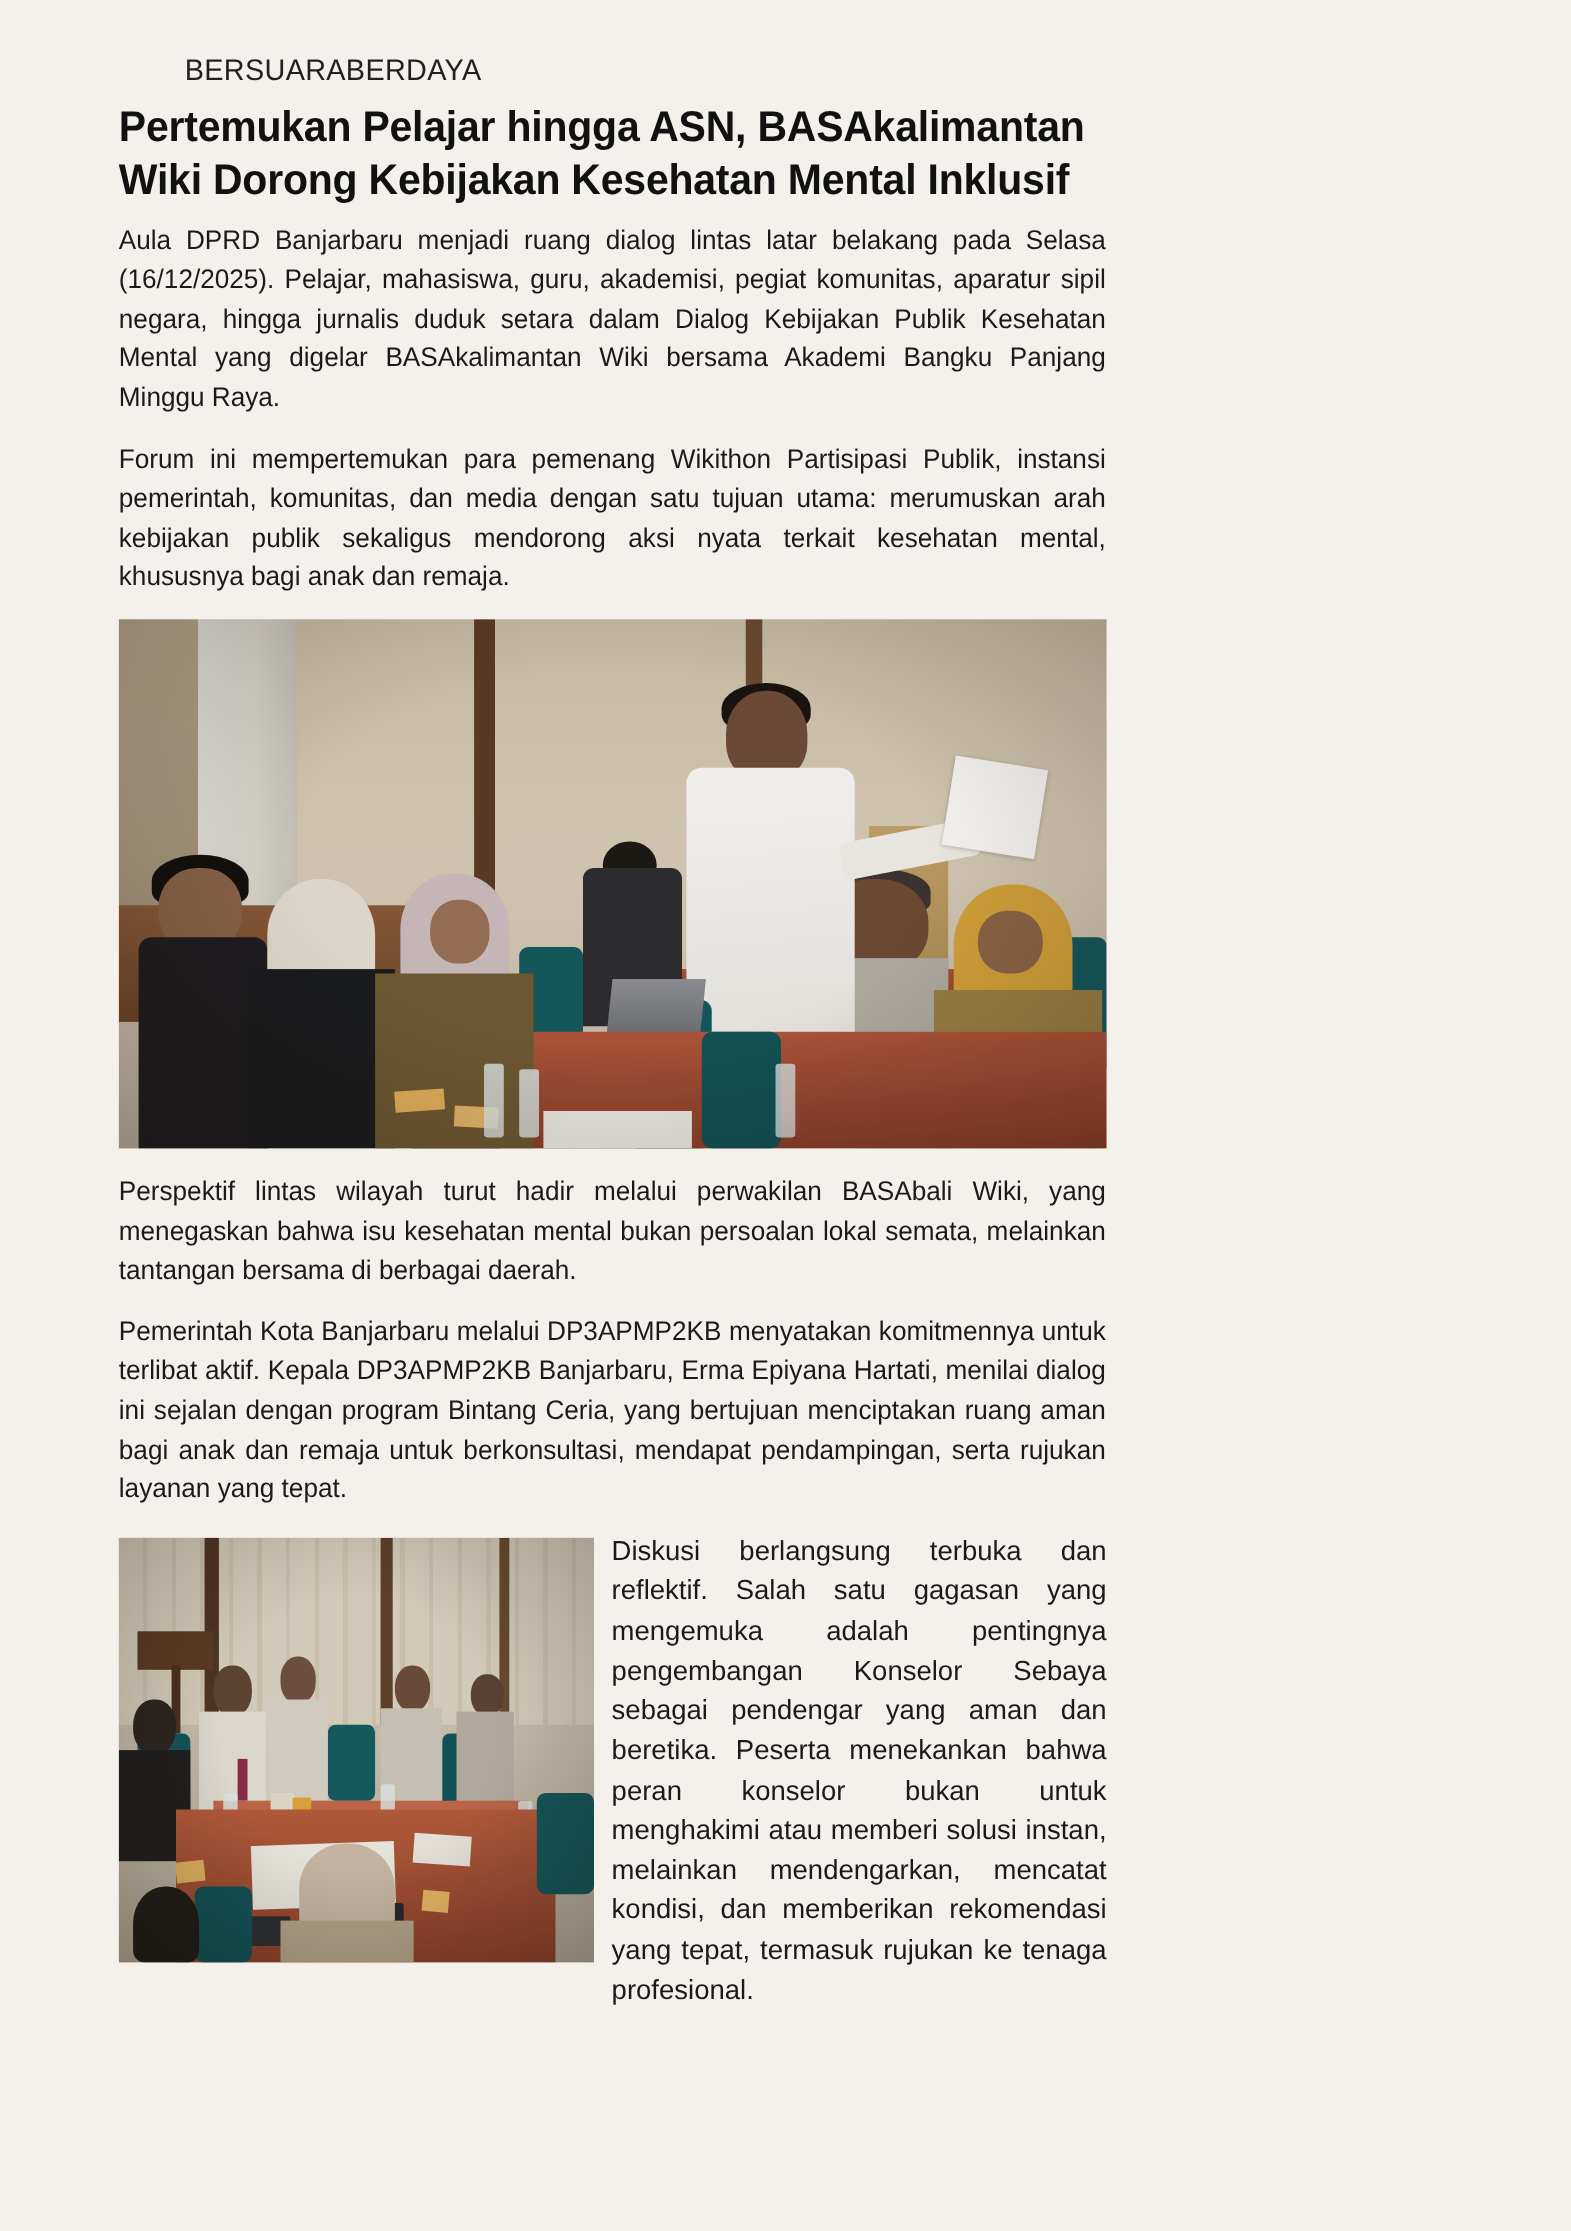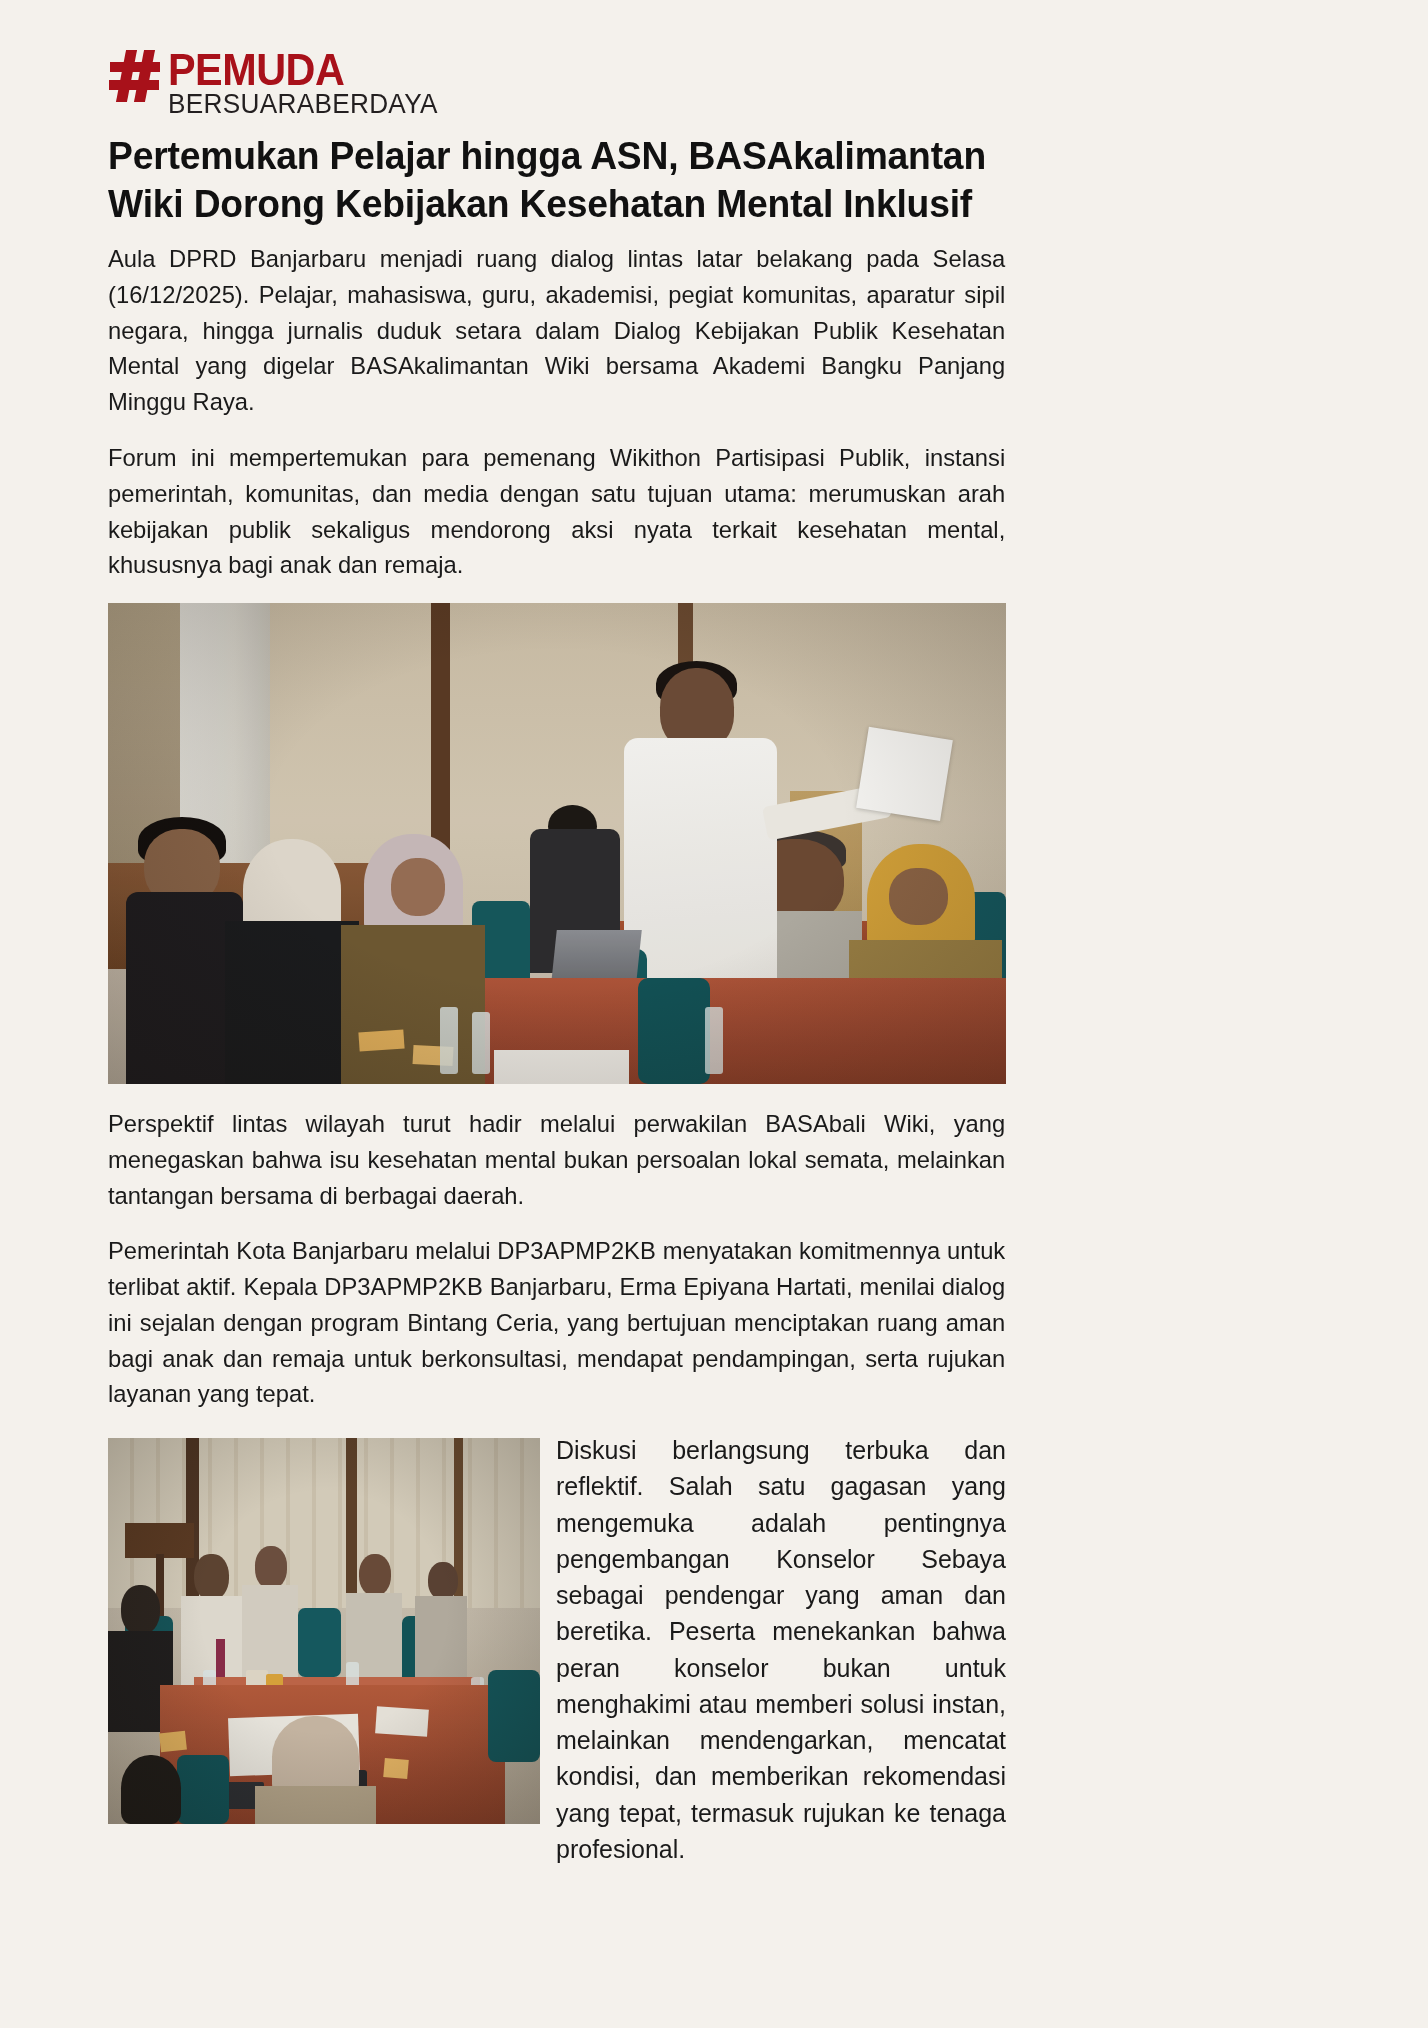--- a/index.html
+++ b/index.html
@@ -346,29 +346,20 @@
   }
   .p2-tint { inset: 0; background: rgba(70,58,42,.07); }
 </style>
 </head>
 <body>
 
 <div id="page" style="background: rgb(244, 241, 236);">
   <div id="content">
 
     <div class="logo-block">
-      <div class="logo-row1">
-        <span class="hash-icon">
-          <i class="v1"></i>
-            <i class="v2"></i>
-            <i class="h1"></i>
-            <i class="h2"></i>
-        </span>
-        <span class="logo-pemuda">PEMUDA</span>
-      </div>
       <div class="logo-sub">BERSUARABERDAYA</div>
     </div>
 
     <h1 class="headline">Pertemukan Pelajar hingga ASN, BASAkalimantan Wiki Dorong Kebijakan Kesehatan Mental Inklusif</h1>
 
     <p class="para">Aula DPRD Banjarbaru menjadi ruang dialog lintas latar belakang pada Selasa (16/12/2025). Pelajar, mahasiswa, guru, akademisi, pegiat komunitas, aparatur sipil negara, hingga jurnalis duduk setara dalam Dialog Kebijakan Publik Kesehatan Mental yang digelar BASAkalimantan Wiki bersama Akademi Bangku Panjang Minggu Raya.</p>
 
     <p class="para">Forum ini mempertemukan para pemenang Wikithon Partisipasi Publik, instansi pemerintah, komunitas, dan media dengan satu tujuan utama: merumuskan arah kebijakan publik sekaligus mendorong aksi nyata terkait kesehatan mental, khususnya bagi anak dan remaja.</p>
 
     <div class="photo photo-main">

